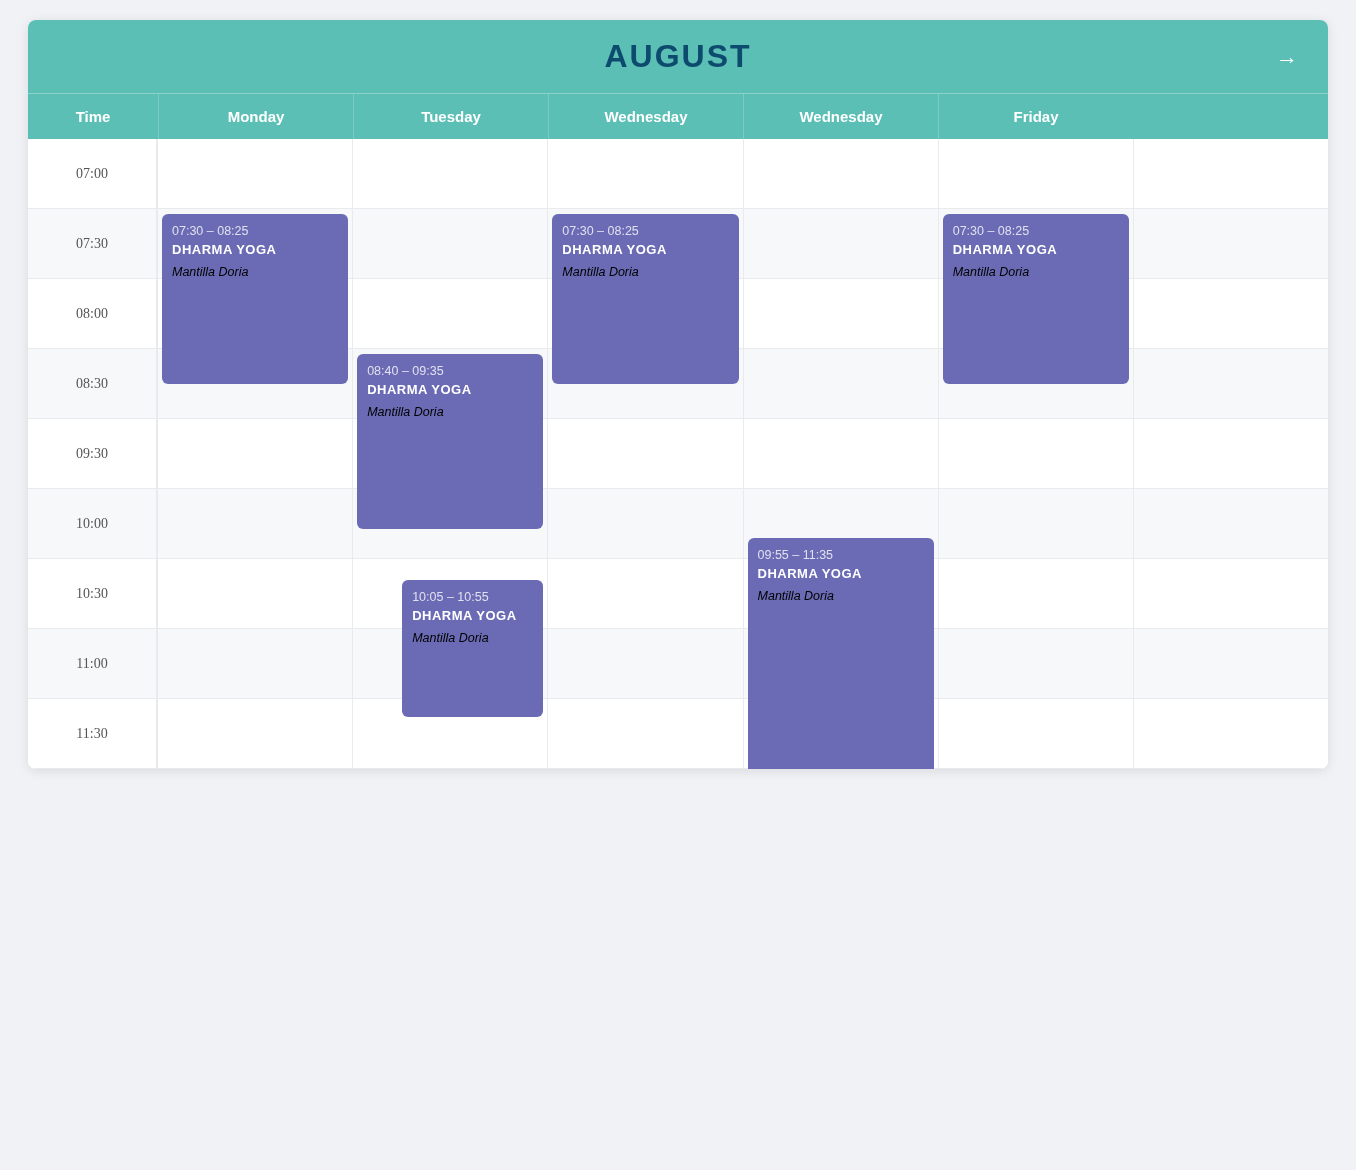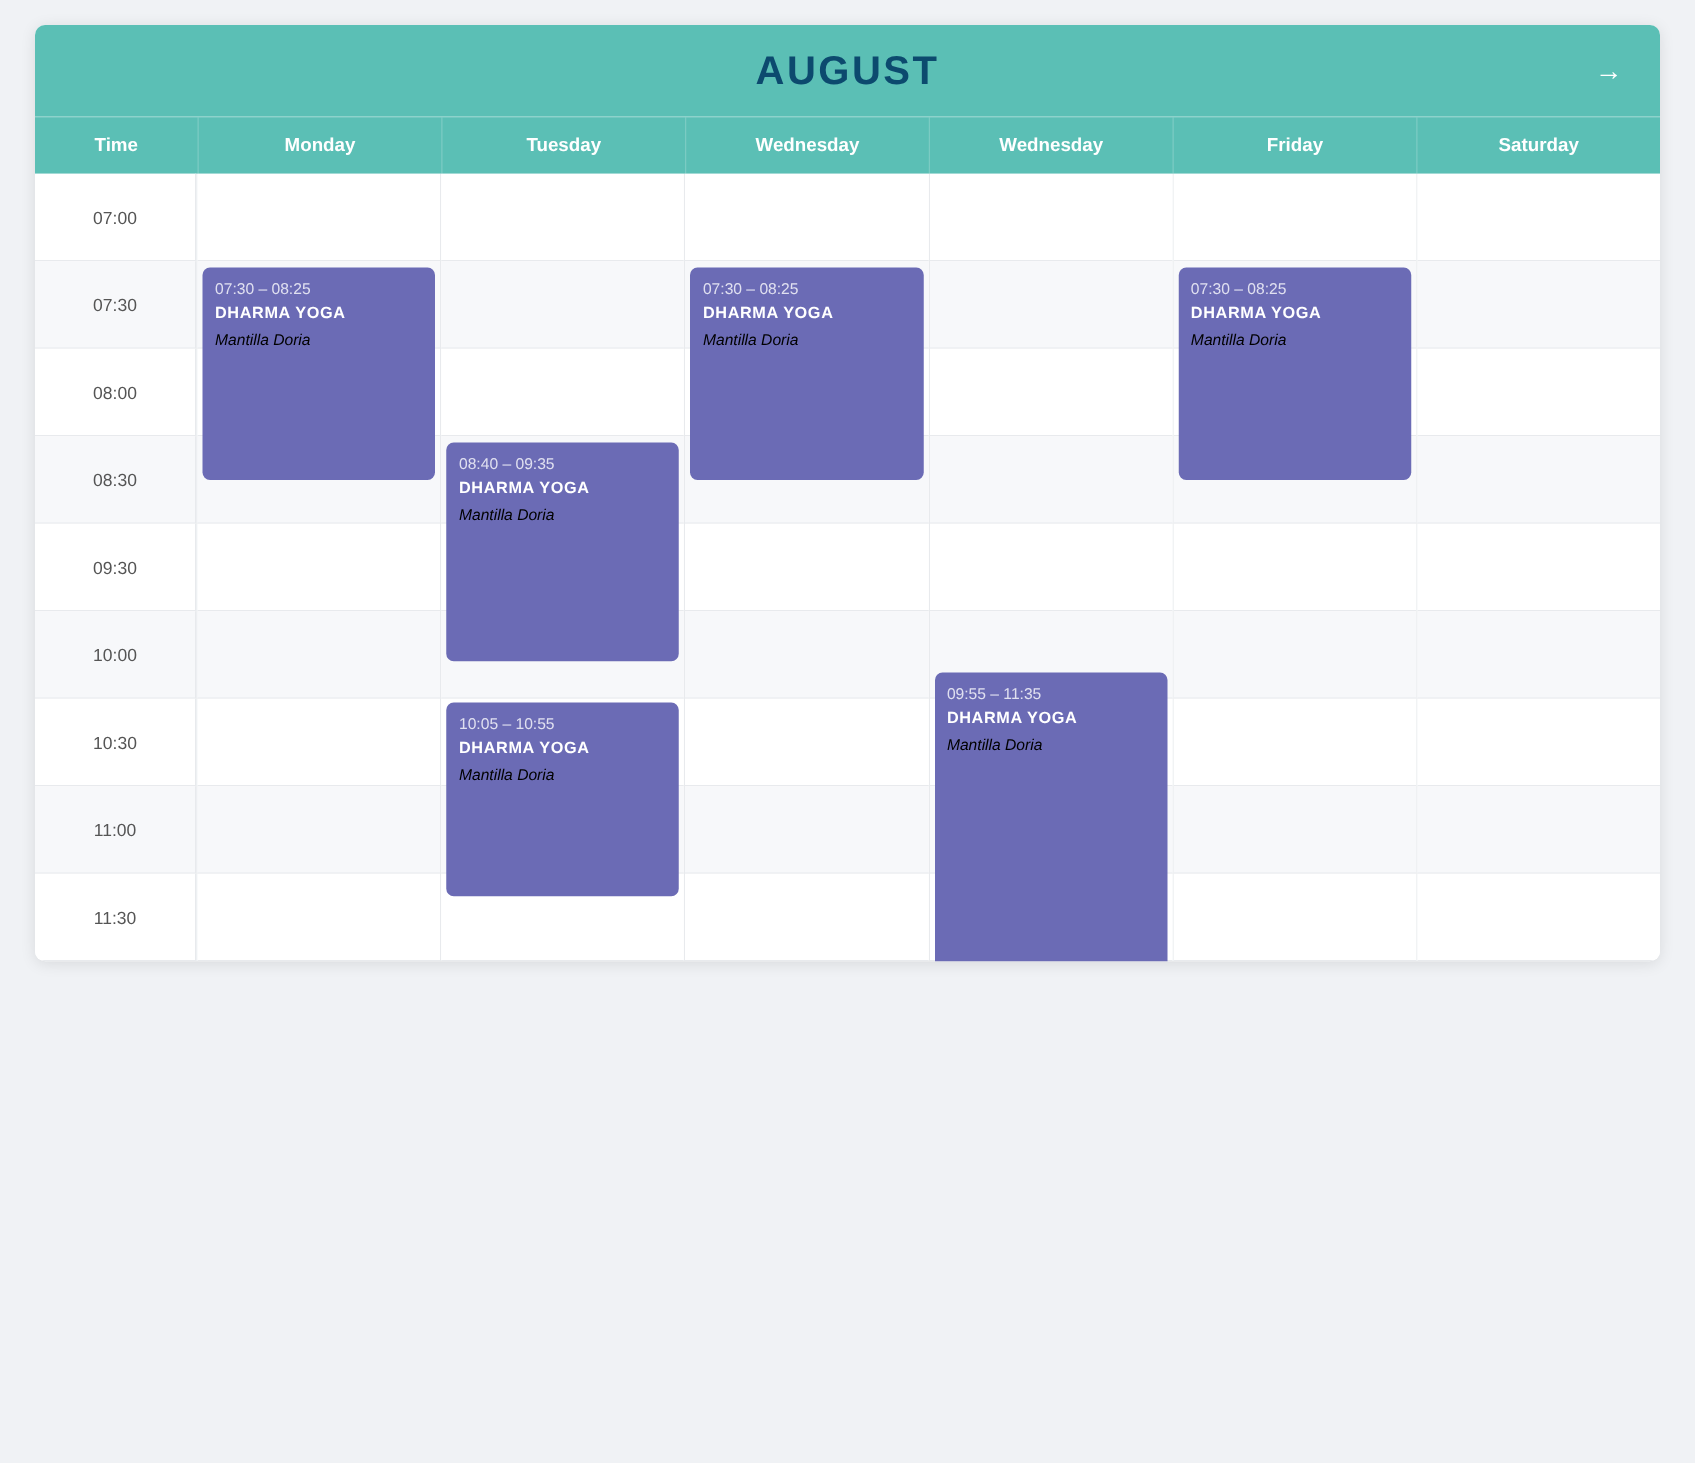--- a/index.html
+++ b/index.html
@@ -60,20 +60,21 @@
     .time-slot {
       height: 70px;
       display: flex;
       align-items: center;
       justify-content: center;
       font-size: 14px;
       color: #555;
       border-bottom: 1px solid #e8eaed;
       border-right: 1px solid #e8eaed;
       background: #fff;
+      font-family: Liberation Serif, serif;
     }
     .class-block {
       position: absolute;
       left: 4px;
       right: 4px;
       background: #6b6bb5;
       border-radius: 6px;
       color: #fff;
       padding: 10px 10px;
       display: flex;
@@ -150,21 +151,20 @@
     <span class="calendar-header-arrow">→</span>
   </div>
 
   <div class="col-headers">
     <div class="col-header">Time</div>
     <div class="col-header">Monday</div>
     <div class="col-header">Tuesday</div>
     <div class="col-header">Wednesday</div>
     <div class="col-header">Wednesday</div>
     <div class="col-header">Friday</div>
-    <div class="col-header">Saturday</div>
   </div>
 
   <div class="body-container">
 
     <div class="time-column">
       <div class="time-slot">07:00</div>
       <div class="time-slot">07:30</div>
       <div class="time-slot">08:00</div>
       <div class="time-slot">08:30</div>
       <div class="time-slot">09:30</div>
@@ -206,21 +206,21 @@
         <div class="row-bg even" style="top:490px;"></div>
         <div class="row-bg odd" style="top:560px;"></div>
         <div class="row-bg even" style="top:630px;"></div>
 
         <div class="class-block" style="top: 215px; height: 175px;">
           <span class="class-time">08:40 – 09:35</span>
           <span class="class-name">DHARMA YOGA</span>
           <span class="class-instructor">Mantilla Doria</span>
         </div>
 
-        <div class="class-block" style="top: 423px; height: 155px;">
+        <div class="class-block" style="top: 441px; height: 137px; margin-left: 45px;">
           <span class="class-time">10:05 – 10:55</span>
           <span class="class-name">DHARMA YOGA</span>
           <span class="class-instructor">Mantilla Doria</span>
         </div>
       </div>
 
       <div class="day-column">
         <div class="row-bg odd" style="top:0px;"></div>
         <div class="row-bg even" style="top:70px;"></div>
         <div class="row-bg odd" style="top:140px;"></div>

